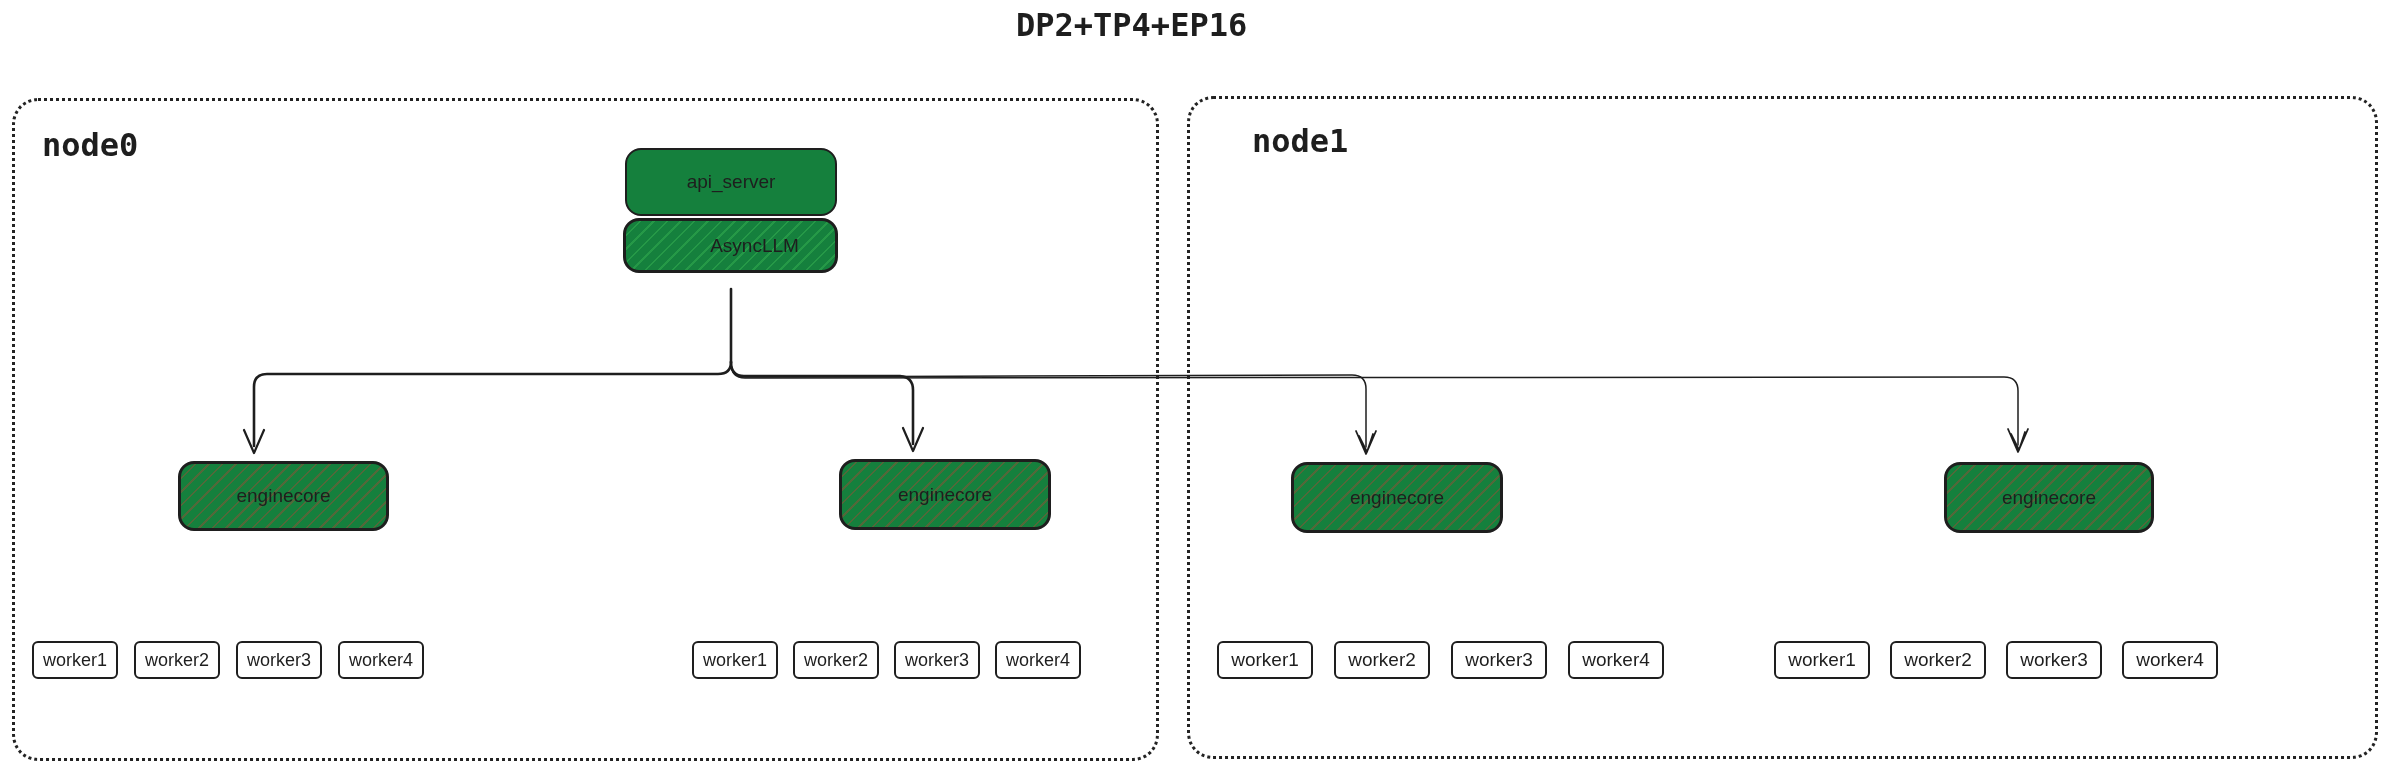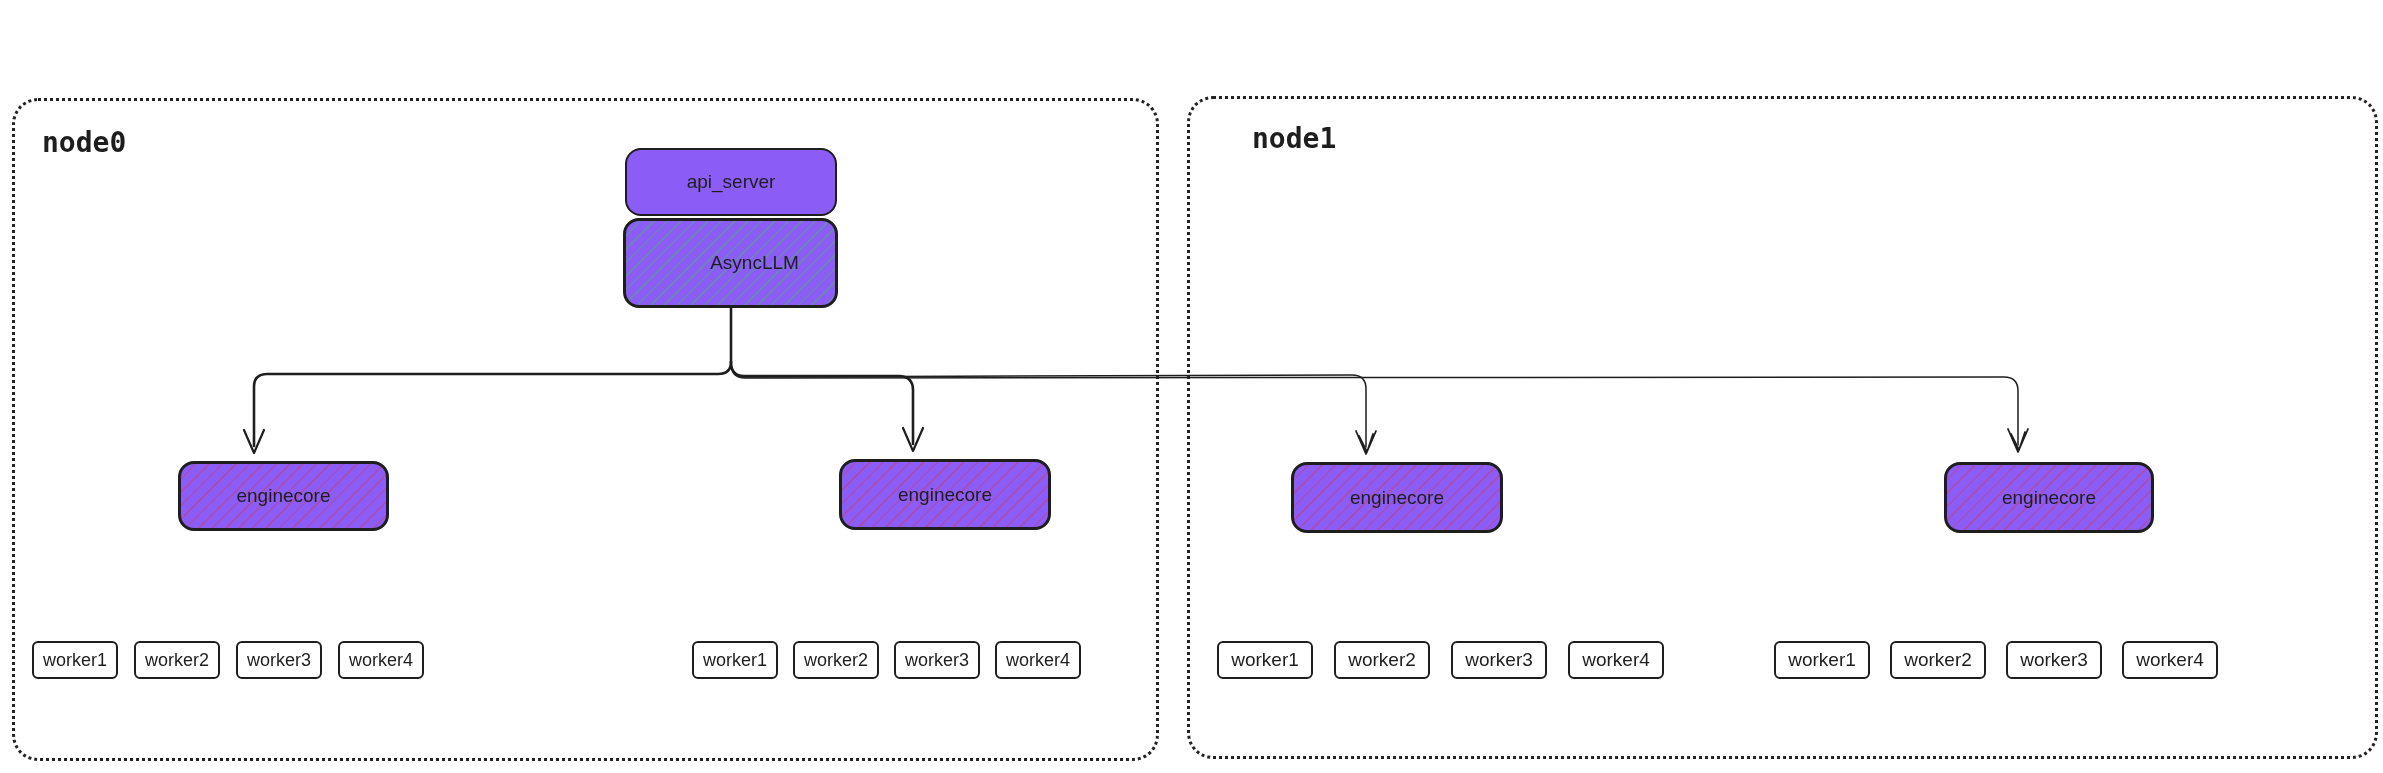--- a/index.html
+++ b/index.html
@@ -27,41 +27,41 @@
     border: 3px dotted #232323;
     border-radius: 26px;
     background: transparent;
   }
   .node-frame.n0 { left: 12px; top: 98px; width: 1141px; height: 657px; }
   .node-frame.n1 { left: 1187px; top: 96px; width: 1185px; height: 657px; }
   .node-label {
     position: absolute;
     font-family: "DejaVu Sans Mono", monospace;
     font-weight: bold;
-    font-size: 28px;
+    font-size: 32px;
     color: #1e1e1e;
     white-space: nowrap;
   }
   .node-label.n0 { left: 42px; top: 126px; }
   .node-label.n1 { left: 1252px; top: 122px; }
   .box {
     position: absolute;
     box-sizing: border-box;
     border: 3px solid #1e1e1e;
     border-radius: 16px;
-    background: #8b5cf6;
+    background: #15803d;
     display: flex;
     align-items: center;
     justify-content: center;
     font-size: 19px;
     color: #1e1e1e;
     white-space: nowrap;
   }
   .api-server { left: 625px; top: 148px; width: 212px; height: 68px; border-width: 2.5px; }
-  .asyncllm   { left: 623px; top: 218px; width: 215px; height: 90px; padding-left: 48px; }
+  .asyncllm   { left: 623px; top: 218px; width: 215px; height: 55px; padding-left: 48px; }
   .hatch-green {
     background-image: repeating-linear-gradient(
       135deg,
       rgba(64,192,87,0.38) 0px, rgba(64,192,87,0.38) 1.8px,
       transparent 1.8px, transparent 9.5px);
   }
   .hatch-red {
     background-image: repeating-linear-gradient(
       135deg,
       rgba(224,49,49,0.30) 0px, rgba(224,49,49,0.30) 1.8px,
@@ -102,20 +102,21 @@
     left: 0; top: 0;
     width: 2383px; height: 773px;
     pointer-events: none;
   }
 </style>
 </head>
 <body>
 
 <div class="canvas">
 
+  <div class="title">DP2+TP4+EP16</div>
 
   <div class="node-frame n0"></div>
   <div class="node-frame n1"></div>
   <div class="node-label n0">node0</div>
   <div class="node-label n1">node1</div>
 
   <svg class="connectors" viewBox="0 0 2383 773" fill="none" stroke="#1e1e1e" stroke-linecap="round" stroke-linejoin="round">
 
     <path stroke-width="2.6" d="M731 289 L731 362"></path>
 

